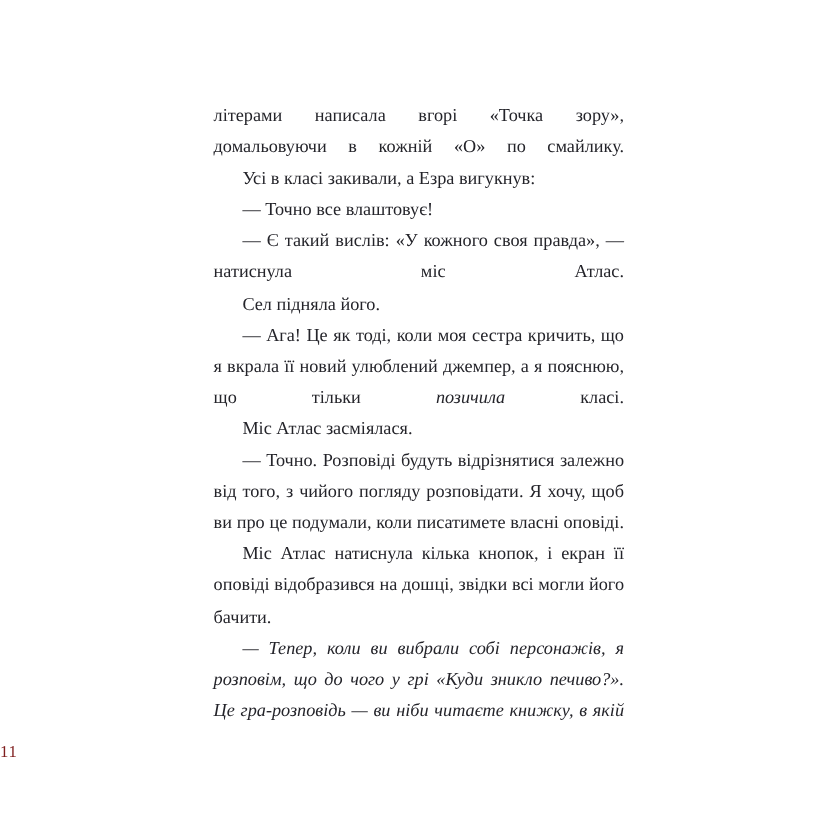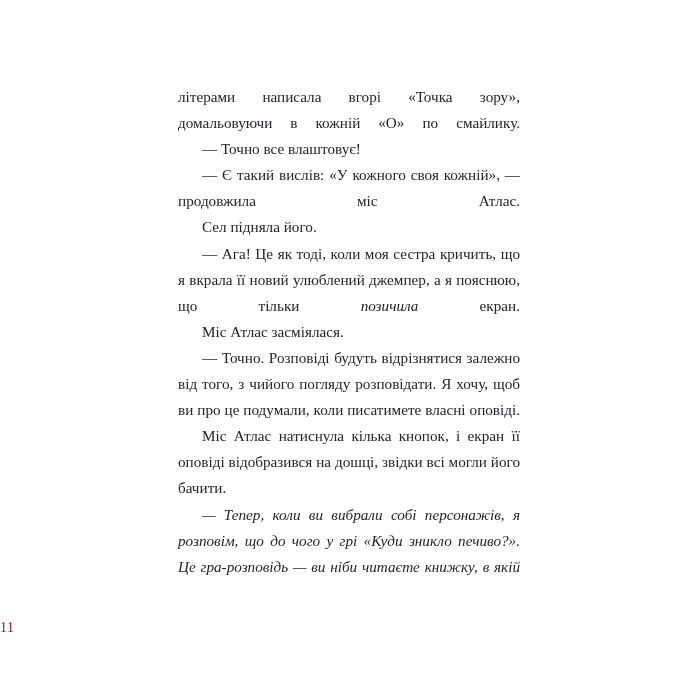--- a/index.html
+++ b/index.html
@@ -63,28 +63,29 @@
 </head>
 <body>
 
 <div class="page">
 
   <div class="text-block">
 
     <p class="para cont justify-all">літерами написала вгорі «Точка зору», домальовуючи в кожній «О» по смайлику.</p>
 
 
+    <p class="para">Усі в класі закивали, а Езра вигукнув:</p>
 
     <p class="para dialogue">— Точно все влаштовує!</p>
 
-    <p class="para dialogue justify-all">— Є такий вислів: «У кожного своя кожній», — продовжила міс Атлас.</p>
+    <p class="para dialogue justify-all">— Є такий вислів: «У кожного своя правда», — натиснула міс Атлас.</p>
 
     <p class="para">Сел підняла його.</p>
 
-    <p class="para dialogue justify-all"><span>— Ага! Це як тоді, коли моя сестра кричить, що я вкрала її новий улюблений джемпер, а я пояснюю, що тільки </span><em>позичила</em><span> екран.</span></p>
+    <p class="para dialogue justify-all"><span>— Ага! Це як тоді, коли моя сестра кричить, що я вкрала її новий улюблений джемпер, а я пояснюю, що тільки </span><em>позичила</em><span> класі.</span></p>
 
     <p class="para">Міс Атлас засміялася.</p>
 
     <p class="para dialogue justify-all">— Точно. Розповіді будуть відрізнятися залежно від того, з чийого погляду розповідати. Я хочу, щоб ви про це подумали, коли писатимете власні оповіді.</p>
 
     <p class="para justify-all">Міс Атлас натиснула кілька кнопок, і екран її оповіді відобразився на дошці, звідки всі могли його бачити.</p>
 
     <p class="para dialogue justify-all">— Тепер, коли ви вибрали собі персонажів, я розповім, що до чого у грі «Куди зникло печиво?». Це гра-розповідь — ви ніби читаєте книжку, в якій</p>
 
   </div>

